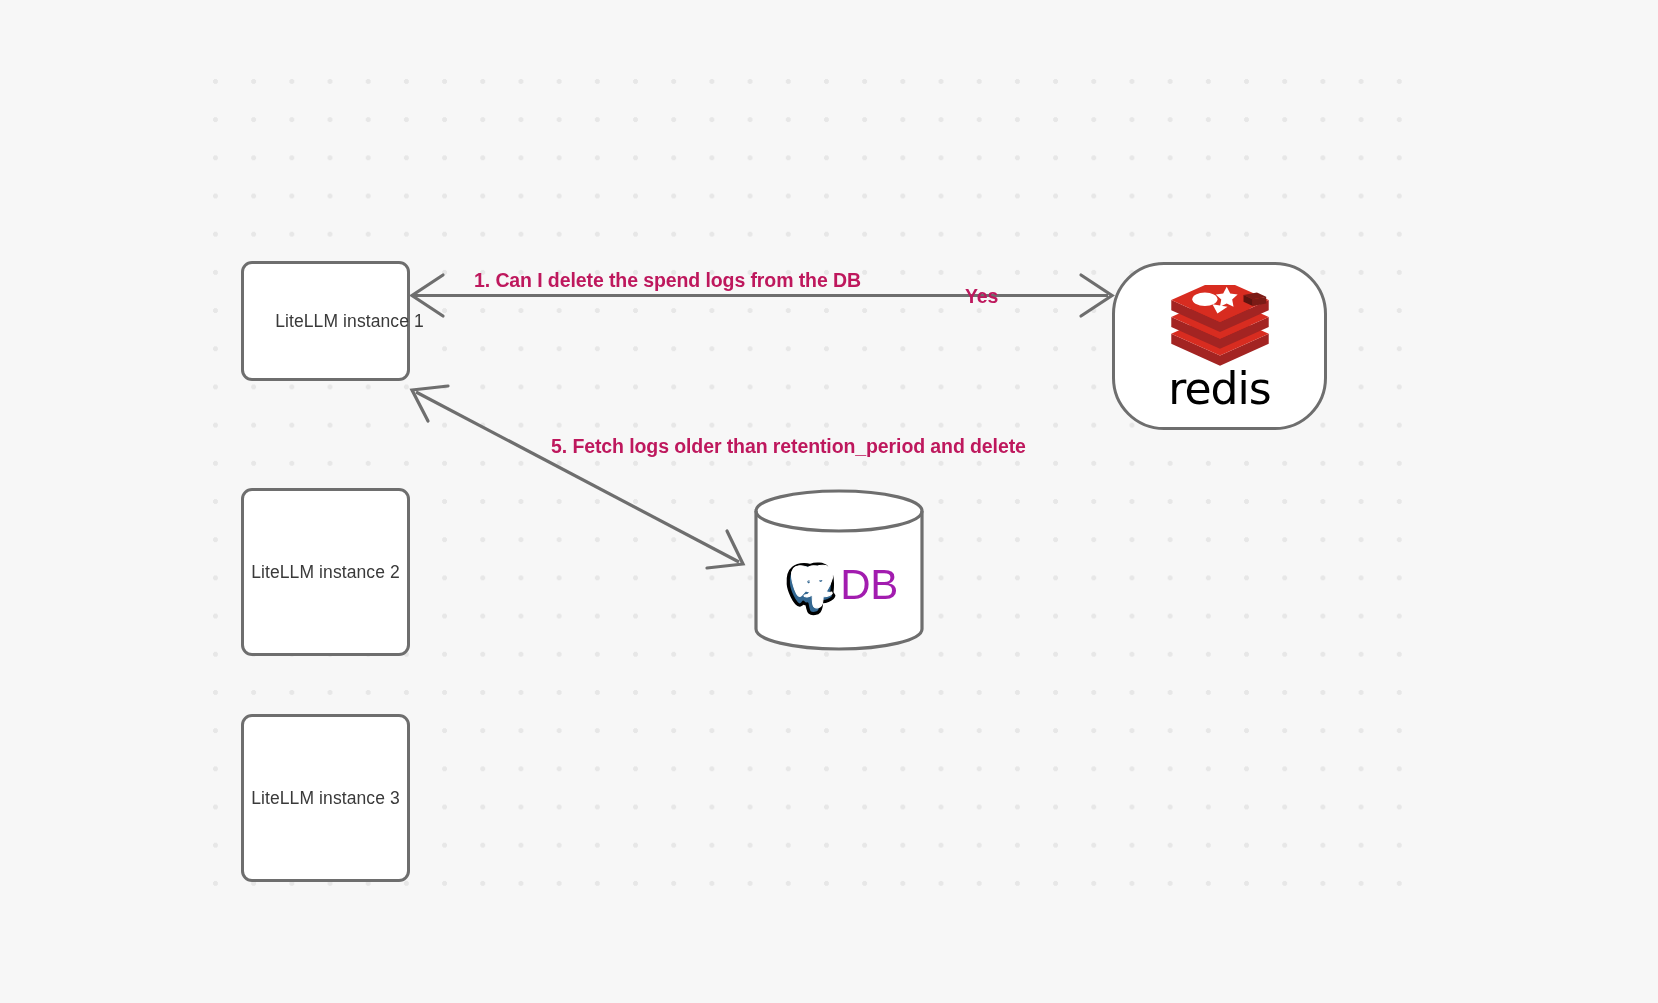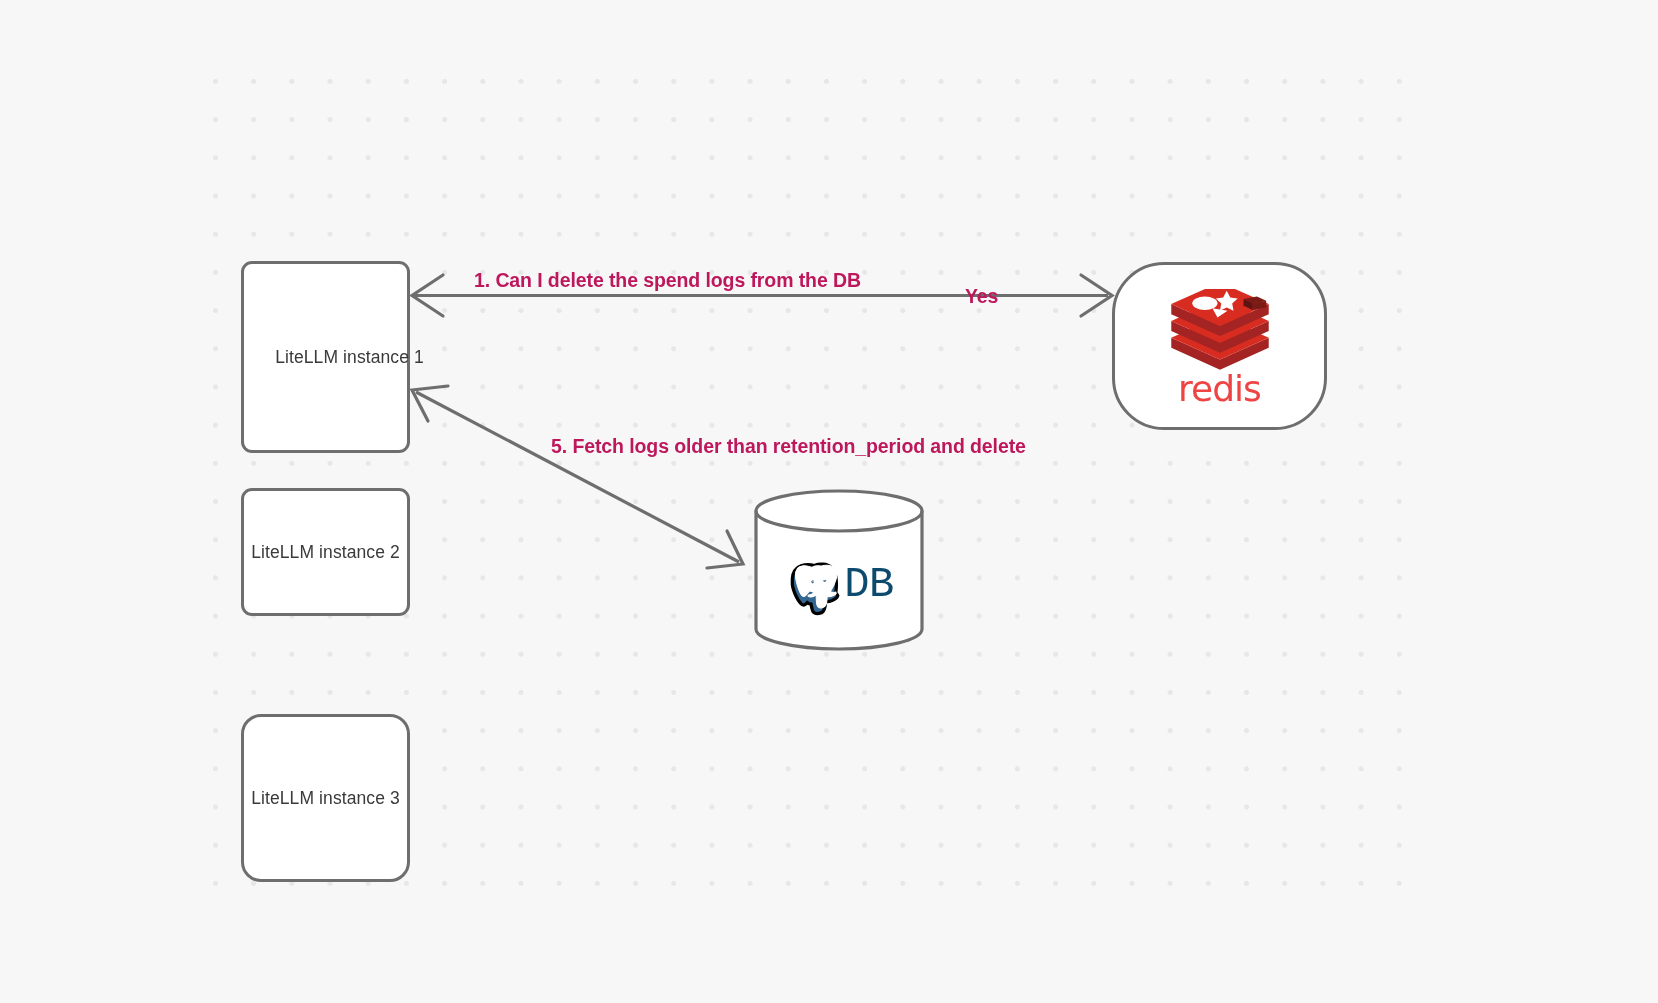--- a/index.html
+++ b/index.html
@@ -57,23 +57,23 @@
     justify-content: center;
   }
   .node-box-label {
     font-size: 17.5px;
     color: #3a3a3a;
     font-family: "Liberation Sans", sans-serif;
     letter-spacing: 0.1px;
     white-space: nowrap;
   }
 
-  #node-litellm-1 { left: 241px; top: 261px; width: 169px; height: 192px; padding-left: 48px; }
-  #node-litellm-2 { left: 241px; top: 488px; width: 169px; height: 128px; text-align: center; }
-  #node-litellm-3 { left: 241px; top: 714px; width: 169px; height: 168px; border-radius: 20px; }
+  #node-litellm-1 { left: 241px; top: 261px; width: 169px; height: 120px; padding-left: 48px; }
+  #node-litellm-2 { left: 241px; top: 488px; width: 169px; height: 168px; text-align: center; }
+  #node-litellm-3 { left: 241px; top: 714px; width: 169px; height: 168px; }
 
   
   #node-redis {
     position: absolute;
     left: 1112px;
     top: 262px;
     width: 215px;
     height: 168px;
     box-sizing: border-box;
     background: #ffffff;
@@ -84,23 +84,23 @@
     align-items: center;
     justify-content: center;
   }
   .redis-logo-wrap {
     width: 112px;
     height: 84px;
     margin-top: 4px;
   }
   .redis-wordmark {
     margin-top: -2px;
-    font-size: 36px;
+    font-size: 44px;
     font-weight: 500;
-    color: #ef4444;
+    color: #000000;
     letter-spacing: -1px;
     font-family: "DejaVu Sans", sans-serif;
     line-height: 1;
   }
 
   
   #node-db {
     position: absolute;
     left: 753px;
     top: 489px;
@@ -124,22 +124,22 @@
     padding-top: 30px;
     box-sizing: border-box;
   }
   .pg-elephant {
     width: 62px;
     height: 62px;
     flex: 0 0 auto;
   }
   .db-text {
     font-size: 42px;
-    color: #0c4a6e;
-    font-family: Liberation Mono, monospace;
+    color: #a21caf;
+    font-family: Liberation Sans, sans-serif;
     line-height: 1;
     margin-left: -2px;
     letter-spacing: -0.5px;
   }
 
   
   .edge-label {
     position: absolute;
     font-family: "Liberation Sans", sans-serif;
     font-weight: bold;

